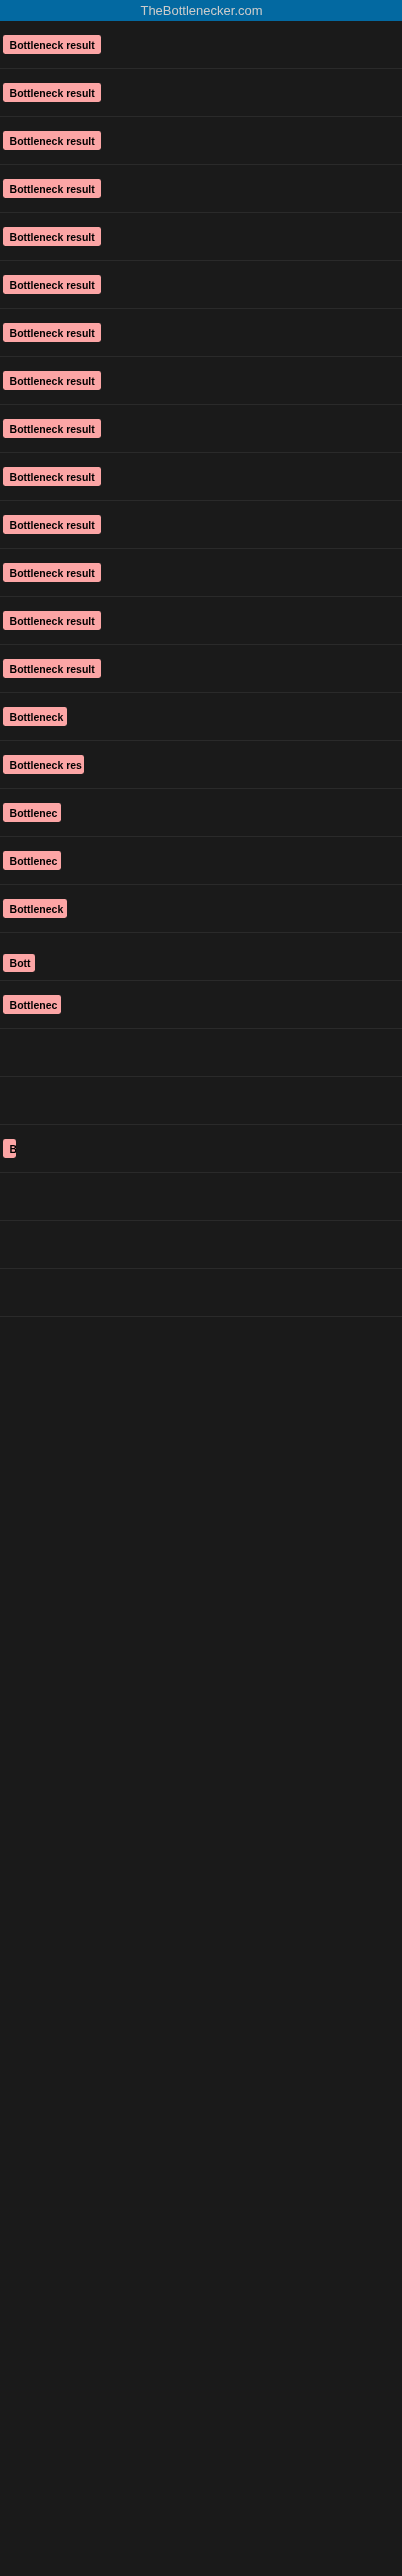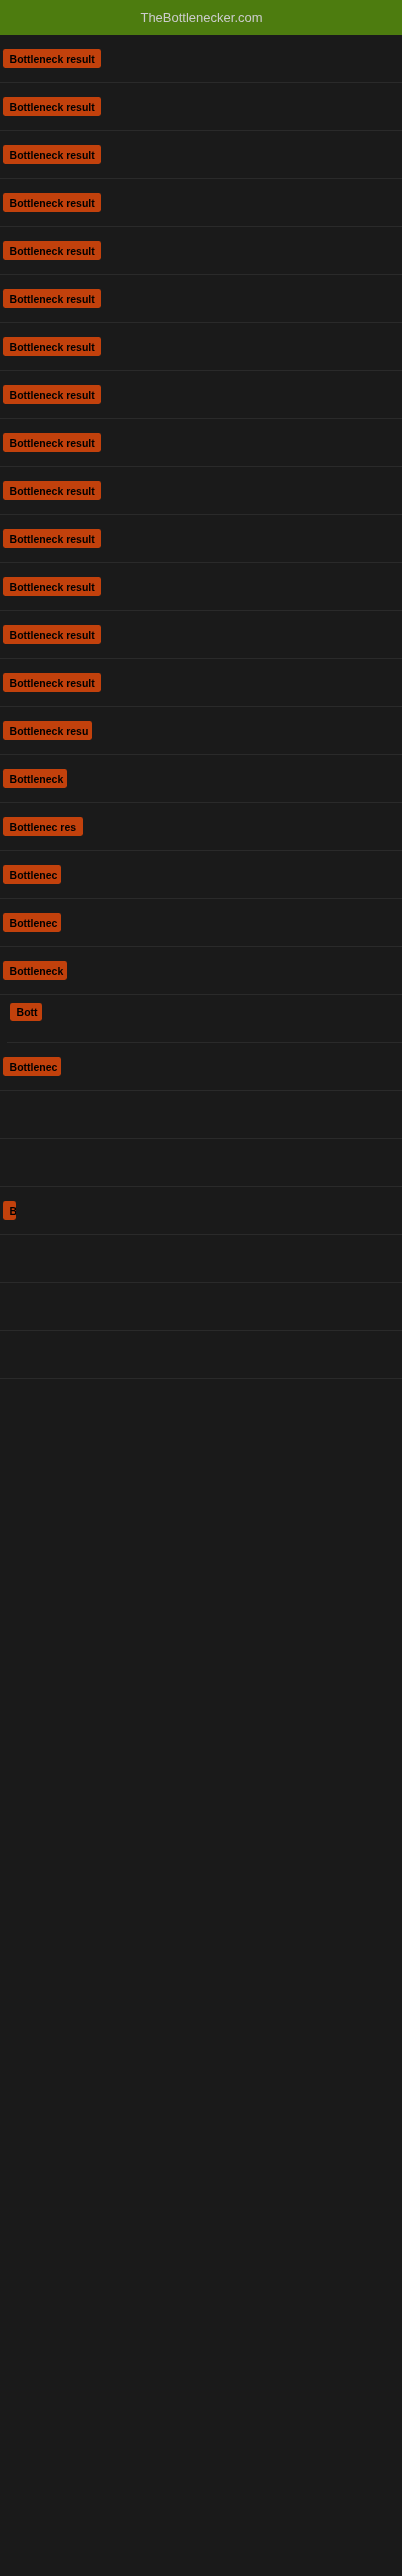--- a/index.html
+++ b/index.html
@@ -11,26 +11,26 @@
       background-color: #1a1a1a;
       width: 403px;
       min-height: 2576px;
       font-family: Arial, sans-serif;
       position: relative;
     }
     .site-title {
       text-align: center;
       color: #cccccc;
       font-size: 13px;
-      padding: 10px 0;
-      background-color: #4d7c0f;
+      padding: 3px 0;
+      background-color: #0369a1;
     }
     .bottleneck-badge {
       display: inline-block;
-      background-color: #c2410c;
+      background-color: #fca5a5;
       color: #000000;
       font-size: 10.5px;
       font-weight: bold;
       padding: 3.2px 6.4px;
       border-radius: 2.4px;
       white-space: nowrap;
       overflow: hidden;
     }
     .row {
       padding: 8px 3.2px;
@@ -81,38 +81,35 @@
     <div class="row" style="min-height: 48px; display: flex; align-items: center;">
       <span class="bottleneck-badge" style="max-width: 109px;">Bottleneck result</span>
     </div>
     <div class="row" style="min-height: 48px; display: flex; align-items: center;">
       <span class="bottleneck-badge" style="max-width: 102px;">Bottleneck result</span>
     </div>
     <div class="row" style="min-height: 48px; display: flex; align-items: center;">
       <span class="bottleneck-badge" style="max-width: 102px;">Bottleneck result</span>
     </div>
     <div class="row" style="min-height: 48px; display: flex; align-items: center;">
-      <span class="bottleneck-badge" style="max-width: 89px;">Bottleneck resu</span>
-    </div>
-    <div class="row" style="min-height: 48px; display: flex; align-items: center;">
       <span class="bottleneck-badge" style="max-width: 64px;">Bottleneck</span>
     </div>
     <div class="row" style="min-height: 48px; display: flex; align-items: center;">
-      <span class="bottleneck-badge" style="max-width: 81px;">Bottlenec res</span>
+      <span class="bottleneck-badge" style="max-width: 81px;">Bottleneck res</span>
     </div>
     <div class="row" style="min-height: 48px; display: flex; align-items: center;">
       <span class="bottleneck-badge" style="max-width: 58px;">Bottlenec</span>
     </div>
     <div class="row" style="min-height: 48px; display: flex; align-items: center;">
       <span class="bottleneck-badge" style="max-width: 58px;">Bottlenec</span>
     </div>
     <div class="row" style="min-height: 48px; display: flex; align-items: center;">
       <span class="bottleneck-badge" style="max-width: 64px;">Bottleneck</span>
     </div>
-    <div class="row" style="min-height: 48px; display: flex; align-items: flex-start; margin-left: 7px;">
+    <div class="row" style="min-height: 48px; display: flex; align-items: flex-end;">
       <span class="bottleneck-badge" style="max-width: 32px;">Bott</span>
     </div>
     <div class="row" style="min-height: 48px; display: flex; align-items: center;">
       <span class="bottleneck-badge" style="max-width: 58px;">Bottlenec</span>
     </div>
     <div class="row" style="min-height: 48px; display: flex; align-items: center;"></div>
     <div class="row" style="min-height: 48px; display: flex; align-items: center;"></div>
     <div class="row" style="min-height: 48px; display: flex; align-items: center;">
       <span class="bottleneck-badge" style="max-width: 12px;">B</span>
     </div>

